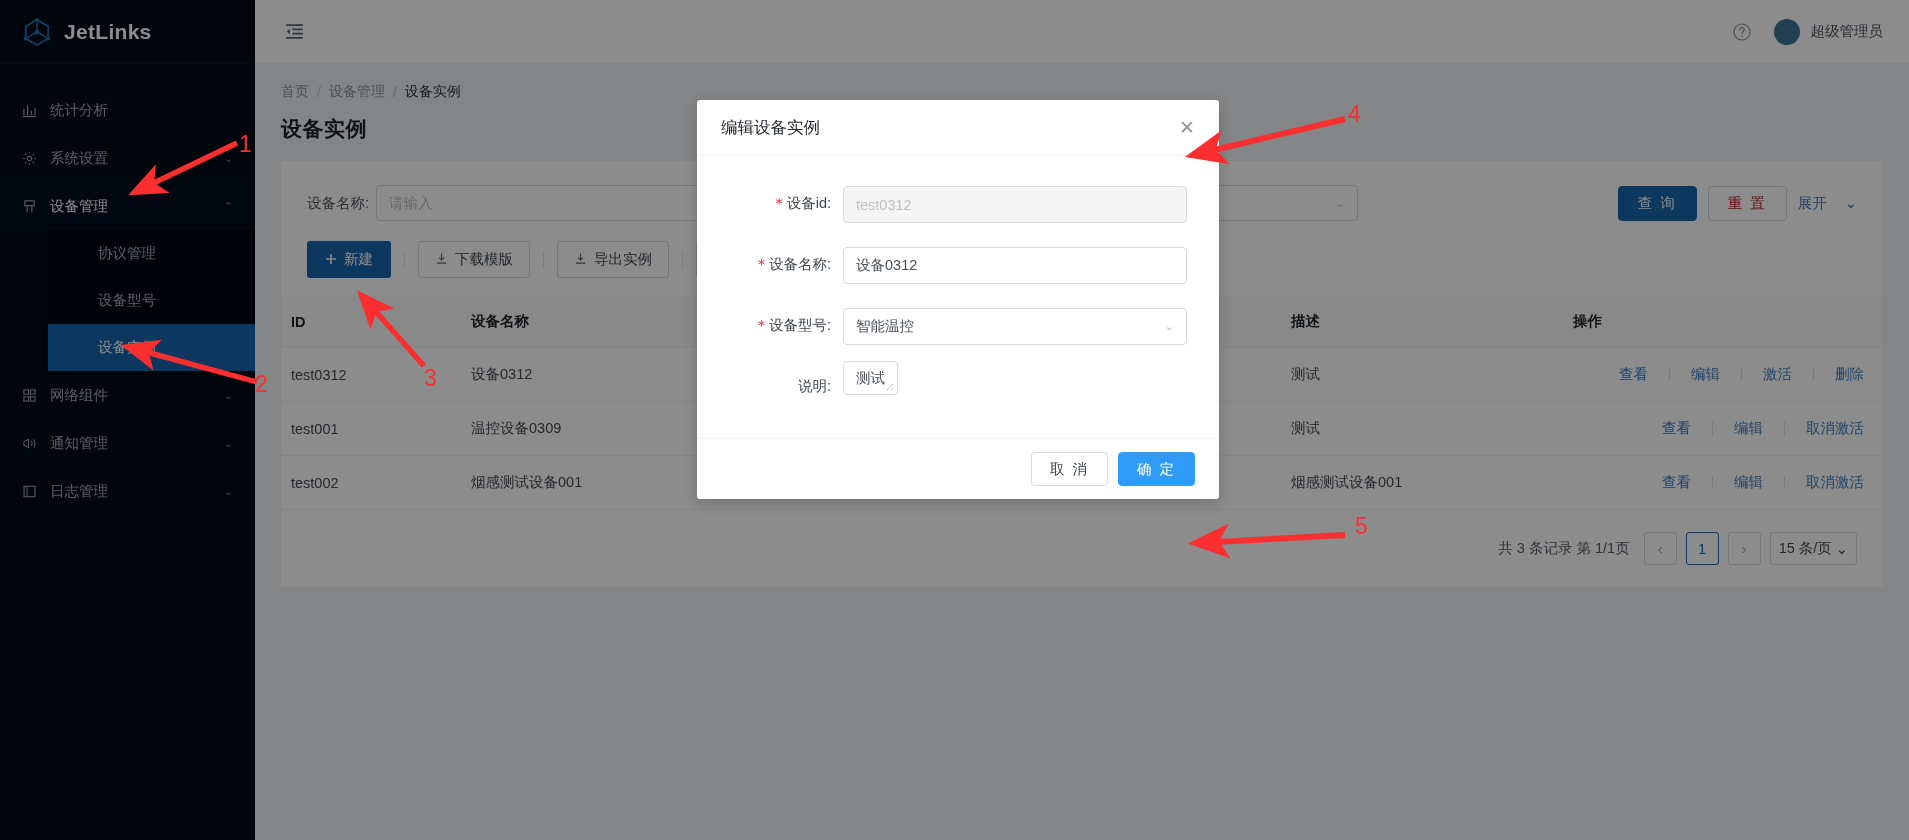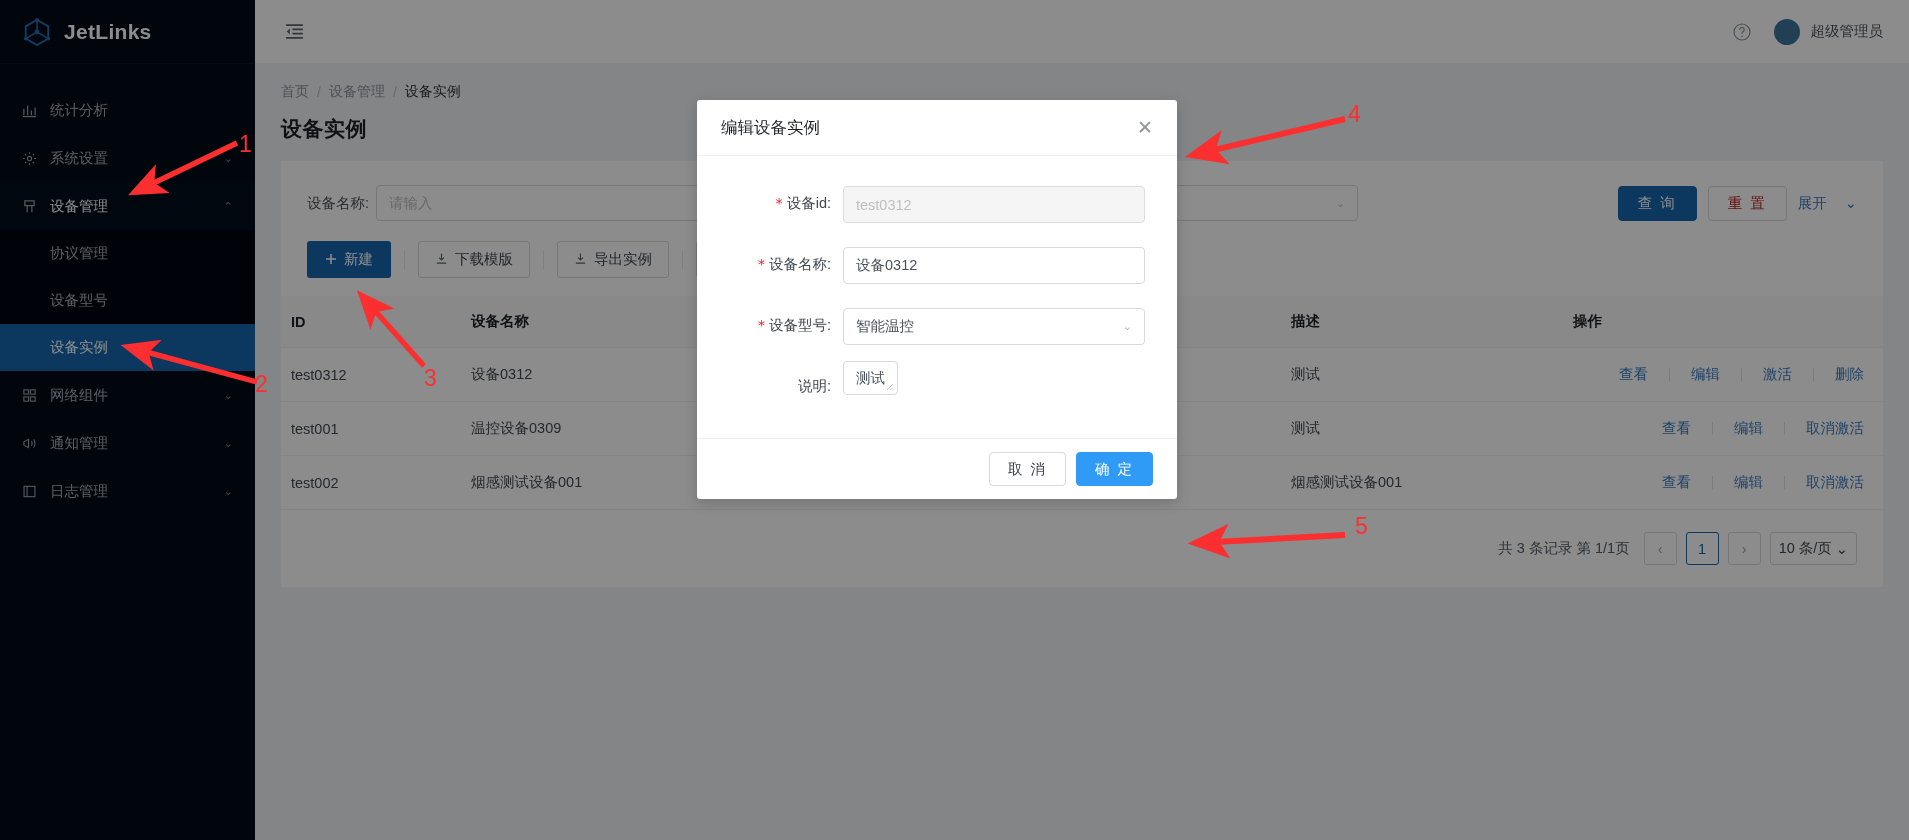--- a/index.html
+++ b/index.html
@@ -31,21 +31,21 @@
   .nav-item {
     height:48px; display:flex; align-items:center;
     padding:0 22px; cursor:pointer; position:relative;
     color:#a6adb4; font-size:14.5px;
   }
   .nav-item .ico { width:22px; flex:0 0 22px; display:flex; align-items:center; color:#9aa2aa; }
   .nav-item .lbl { margin-left:6px; flex:1; white-space:nowrap; }
   .nav-item .caret { font-size:11px; color:#7d868f; }
   .nav-item.open { background:#020d1d; color:#fff; }
   .nav-item.open .lbl { color:#fff; }
-  .submenu { background:#000511; }
+  .submenu { background:#000511;margin-left:48px; }
   .sub-item {
     height:47px; display:flex; align-items:center;
     padding-left:50px; font-size:14.5px; color:#a6adb4; cursor:pointer;
   }
   .sub-item.active { background:#1765ad; color:#fff; }
 
   
   .main { flex:1; height:840px; display:flex; flex-direction:column; background:#f0f2f5; min-width:0; }
   .topbar {
     height:64px; flex:0 0 64px; background:#fff;
@@ -139,21 +139,21 @@
     min-width:33px; height:33px; border:1px solid #d9d9d9; border-radius:3px;
     background:#fff; display:flex; align-items:center; justify-content:center;
     font-size:14.5px; color:#9aa1a8; cursor:pointer; padding:0 8px;
   }
   .pg-box.cur { border-color:#1765ad; color:#1765ad; }
   .pg-size { display:flex; align-items:center; gap:4px; color:#444a52; }
 
   
   .mask { position:absolute; inset:0; background:rgba(0,0,0,.45); z-index:40; }
   .modal {
-    position:absolute; left:697px; top:100px; width:480px; z-index:50;
+    position:absolute; left:697px; top:100px; width:522px; z-index:50;
     background:#fff; border-radius:3px; box-shadow:0 4px 14px rgba(0,0,0,.18);
   }
   .modal-head {
     height:56px; display:flex; align-items:center; padding:0 24px;
     border-bottom:1px solid #f0f0f0;
   }
   .modal-title { font-size:16.5px; color:#1d2227; }
   .modal-close { margin-left:auto; color:#8f959b; font-size:19px; cursor:pointer; line-height:1; }
   .modal-body { padding:30px 32px 18px 12px; }
   .frow { display:flex; align-items:flex-start; margin-bottom:24px; }
@@ -471,21 +471,21 @@
           </tr>
         </tbody>
       </table>
 
       <div class="pager">
         <span class="pg-total">共 3 条记录 第 1/1页</span>
         <span class="pg-box">‹</span>
         <span class="pg-box cur">1</span>
         <span class="pg-box">›</span>
         <span class="pg-box pg-size">
-          <span>10 条/页</span>
+          <span>15 条/页</span>
           <span>⌄</span>
         </span>
       </div>
     </div>
   </div>
 
   <div class="mask"></div>
 
   <div class="modal">
     <div class="modal-head">

